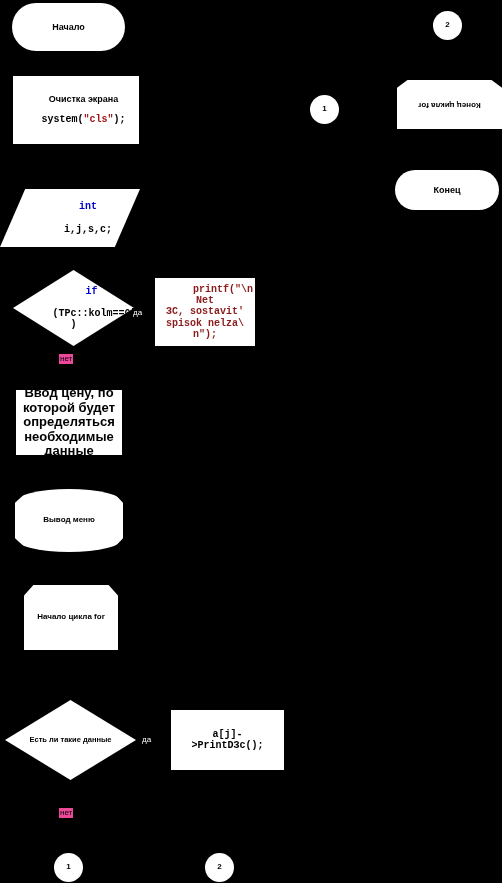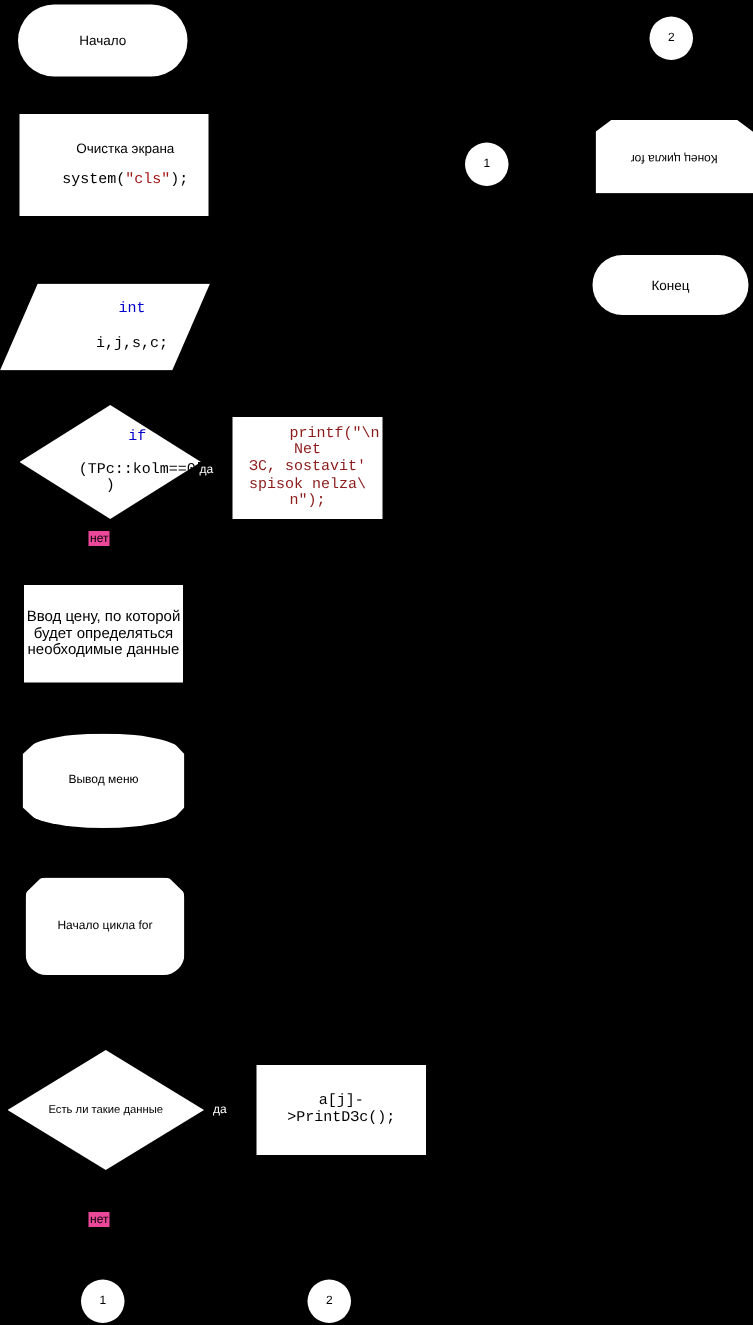--- a/index.html
+++ b/index.html
@@ -23,20 +23,21 @@
     align-items: center;
     justify-content: center;
     text-align: center;
     box-sizing: border-box;
   }
   .txt {
     display: block;
     width: 100%;
     line-height: 1.12;
     white-space: pre-wrap;
+    font-weight: bold;
   }
   
   .terminator {
     border-radius: 24px;
     font-size: 9px;
   }
   .process {
     font-size: 9px;
   }
   .mono {
@@ -138,28 +139,28 @@
 spisok nelza\
 n"</span><span class="cd">);</span>
     </span>
   </div>
 
   <div class="label-onblack" style="left:132px; top:308px;">да</div>
 
   <div class="label-onwhite" style="left:59px; top:354px;">нет</div>
 
   <div class="node process" style="left:16px; top:390px; width:106px; height:65px;">
-    <span class="txt" style="font-size:10px;">Ввод цену, по которой будет определяться необходимые данные</span>
+    <span class="txt" style="font-size:13px;">Ввод цену, по которой будет определяться необходимые данные</span>
   </div>
 
   <div class="node display" style="left:15px; top:489px; width:108px; height:63px;">
     <span class="txt" style="font-size:8px;">Вывод меню</span>
   </div>
 
-  <div class="node loop-start" style="left:17px; top:585px; width:106px; height:65px;border-radius:14px;">
+  <div class="node loop-start" style="left:24px; top:585px; width:94px; height:65px;">
     <span class="txt" style="font-size:8px;">Начало цикла for</span>
   </div>
 
   <div class="node decision" style="left:5px; top:700px; width:131px; height:80px;">
     <span class="txt" style="font-size:7.5px;">Есть ли такие данные</span>
   </div>
 
   <div class="label-onblack" style="left:141px; top:735px;">да</div>
 
   <div class="label-onwhite" style="left:59px; top:808px;">нет</div>

